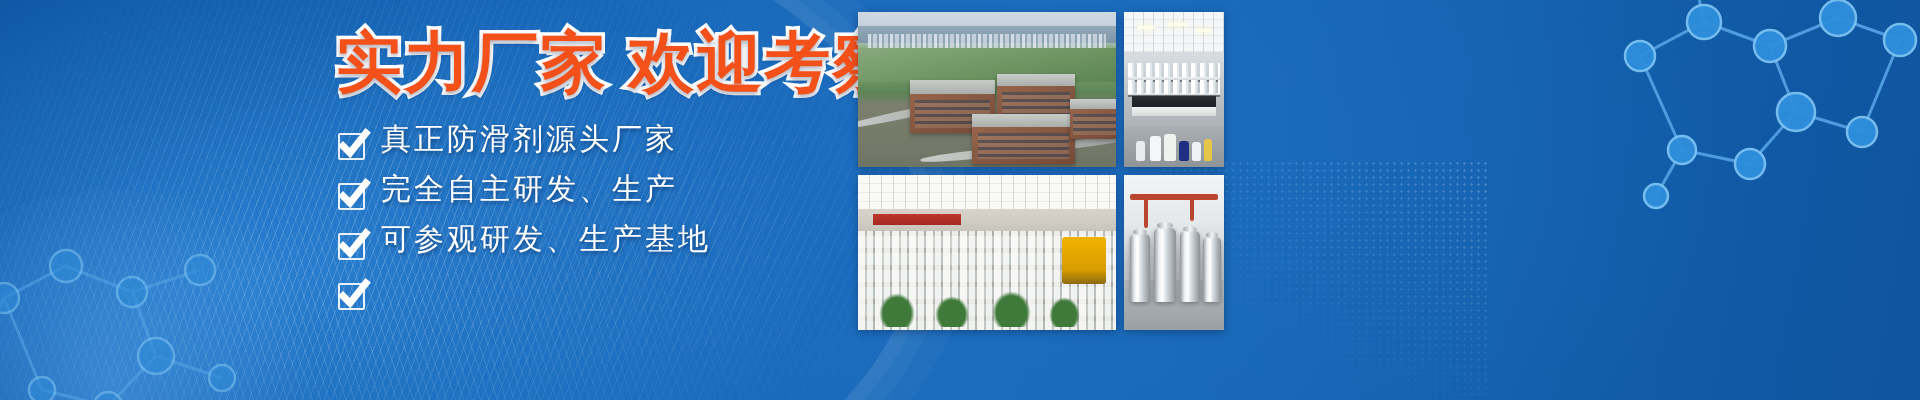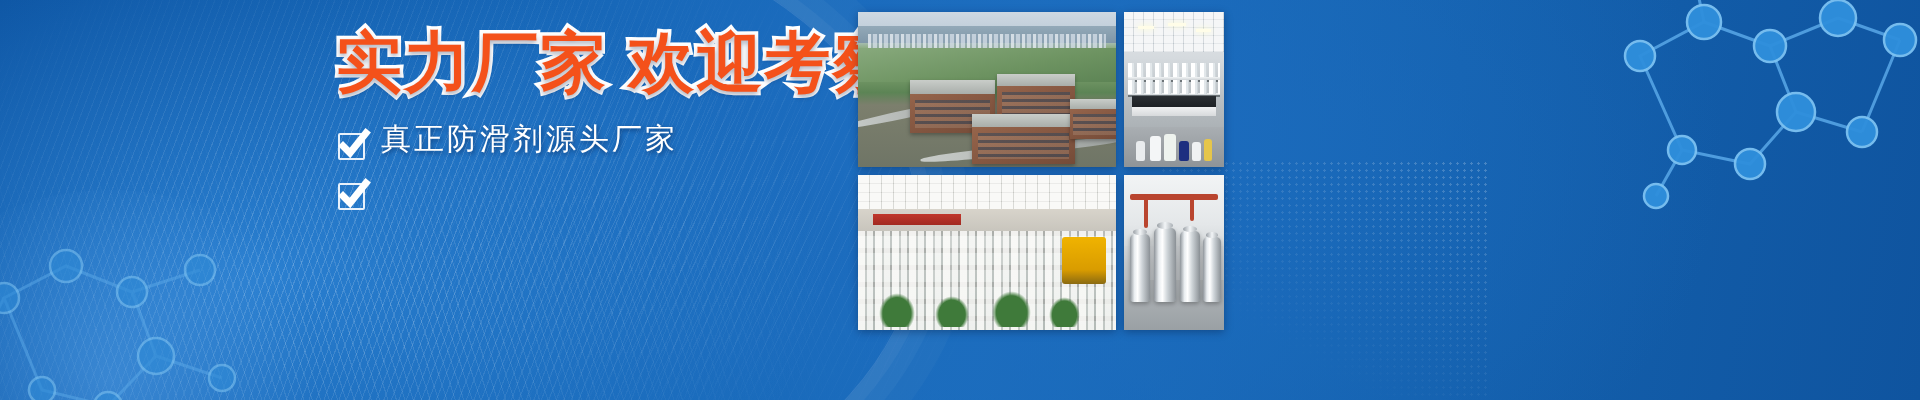--- a/index.html
+++ b/index.html
@@ -353,21 +353,37 @@
 
     <div class="bullet-row">
       <span class="check-box">
         <svg width="34" height="34" viewBox="0 0 34 34">
           <path d="M6 18 L13 25 L29 5" stroke="#ffffff" stroke-width="7" fill="none" stroke-linecap="square" stroke-linejoin="miter"></path>
         </svg>
       </span>
       <span class="bullet-label">真正防滑剂源头厂家</span>
     </div>
 
-
+    <div class="bullet-row">
+      <span class="check-box">
+        <svg width="34" height="34" viewBox="0 0 34 34">
+          <path d="M6 18 L13 25 L29 5" stroke="#ffffff" stroke-width="7" fill="none" stroke-linecap="square" stroke-linejoin="miter"></path>
+        </svg>
+      </span>
+      <span class="bullet-label">完全自主研发、生产</span>
+    </div>
+
+    <div class="bullet-row">
+      <span class="check-box">
+        <svg width="34" height="34" viewBox="0 0 34 34">
+          <path d="M6 18 L13 25 L29 5" stroke="#ffffff" stroke-width="7" fill="none" stroke-linecap="square" stroke-linejoin="miter"></path>
+        </svg>
+      </span>
+      <span class="bullet-label">可参观研发、生产基地</span>
+    </div>
 
     <div class="bullet-row">
       <span class="check-box">
         <svg width="34" height="34" viewBox="0 0 34 34">
           <path d="M6 18 L13 25 L29 5" stroke="#ffffff" stroke-width="7" fill="none" stroke-linecap="square" stroke-linejoin="miter"></path>
         </svg>
       </span>
     </div>
 
   </div>

